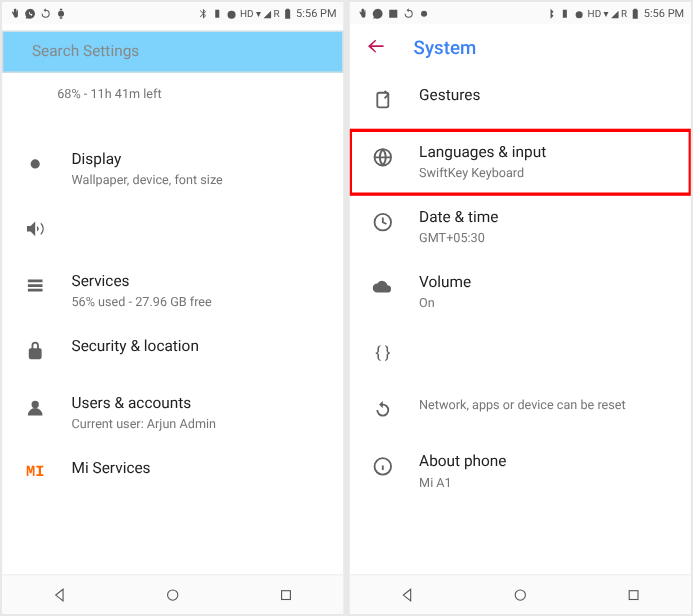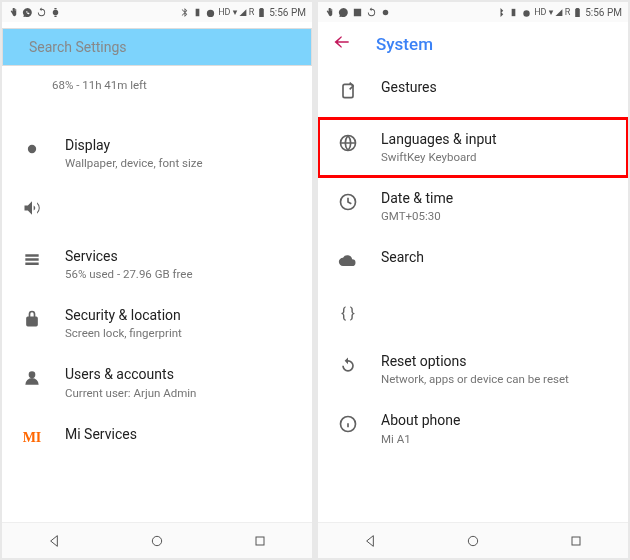--- a/index.html
+++ b/index.html
@@ -16,21 +16,21 @@
 .header .title{color:#3b82f6;font-size:17px;font-weight:500}
 .list{flex:1;overflow:hidden}
 .row{display:flex;align-items:flex-start;padding:12px 19px;gap:22px;min-height:52px}
 .row .icon{width:22px;height:22px;display:flex;align-items:center;justify-content:center;color:#616161;flex-shrink:0;margin-top:2px}
 .row .icon svg{width:20px;height:20px;fill:#616161}
 .row .txt{flex:1;min-width:0}
 .row .title{font-size:14px;color:#212121;line-height:1.3}
 .row .sub{font-size:11.5px;color:#757575;margin-top:2px;line-height:1.3}
 .row.indent{padding-left:50px;padding-top:4px;padding-bottom:8px}
 .row.indent .sub{font-size:11.5px}
-.mi{color:#ff6700;font-weight:700;font-size:14px;font-family:Liberation Serif, serif}
+.mi{color:#ff6700;font-weight:700;font-size:14px;font-family:Liberation Mono, monospace}
 .navbar{height:36px;background:#fafafa;display:flex;align-items:center;justify-content:space-around;border-top:1px solid #eee}
 .navbar svg{width:16px;height:16px;fill:none;stroke:#555;stroke-width:1.5}
 .highlight{outline:3px solid #ff0000;outline-offset:-2px}
 .accent{color:#c2185b}
 .accent svg{fill:#c2185b}
 </style>
 </head>
 <body>
 
 <div class="phone">
@@ -114,21 +114,20 @@
     </div>
 
     <div class="row">
       <span class="icon">
           <svg viewBox="0 0 24 24">
             <path d="M12 2a4 4 0 014 4v3h1a2 2 0 012 2v8a2 2 0 01-2 2H7a2 2 0 01-2-2v-8a2 2 0 012-2h1V6a4 4 0 014-4zm-2 7h4V6a2 2 0 10-4 0z"></path>
           </svg>
         </span>
       <div class="txt">
           <div class="title">Security &amp; location</div>
-          <div class="sub">Screen lock, fingerprint</div>
         </div>
     </div>
 
     <div class="row">
       <span class="icon">
           <svg viewBox="0 0 24 24">
             <path d="M12 4a4 4 0 110 8 4 4 0 010-8zm-8 16a8 8 0 0116 0z"></path>
           </svg>
         </span>
       <div class="txt">
@@ -245,37 +244,37 @@
         </div>
     </div>
 
     <div class="row">
       <span class="icon">
           <svg viewBox="0 0 24 24">
             <path d="M6 18a5 5 0 010-10 6 6 0 0111 2 4 4 0 010 8z"></path>
           </svg>
         </span>
       <div class="txt">
-          <div class="title">Search</div>
+          <div class="title">Volume</div>
+          <div class="sub">On</div>
         </div>
     </div>
 
     <div class="row">
       <span class="icon" style="font-size:15px;color:#616161">{ }</span>
     </div>
 
 
     <div class="row">
       <span class="icon">
           <svg viewBox="0 0 24 24">
             <path d="M12 6V3L8 7l4 4V8a5 5 0 11-5 5H5a7 7 0 107-7z"></path>
           </svg>
         </span>
       <div class="txt">
-          <div class="title">Reset options</div>
           <div class="sub">Network, apps or device can be reset</div>
         </div>
     </div>
 
     <div class="row">
       <span class="icon">
           <svg viewBox="0 0 24 24">
             <circle cx="12" cy="12" r="9" fill="none" stroke="#616161" stroke-width="2"></circle>
             <path d="M12 8h0m0 3v5" stroke="#616161" stroke-width="2"></path>
           </svg>

